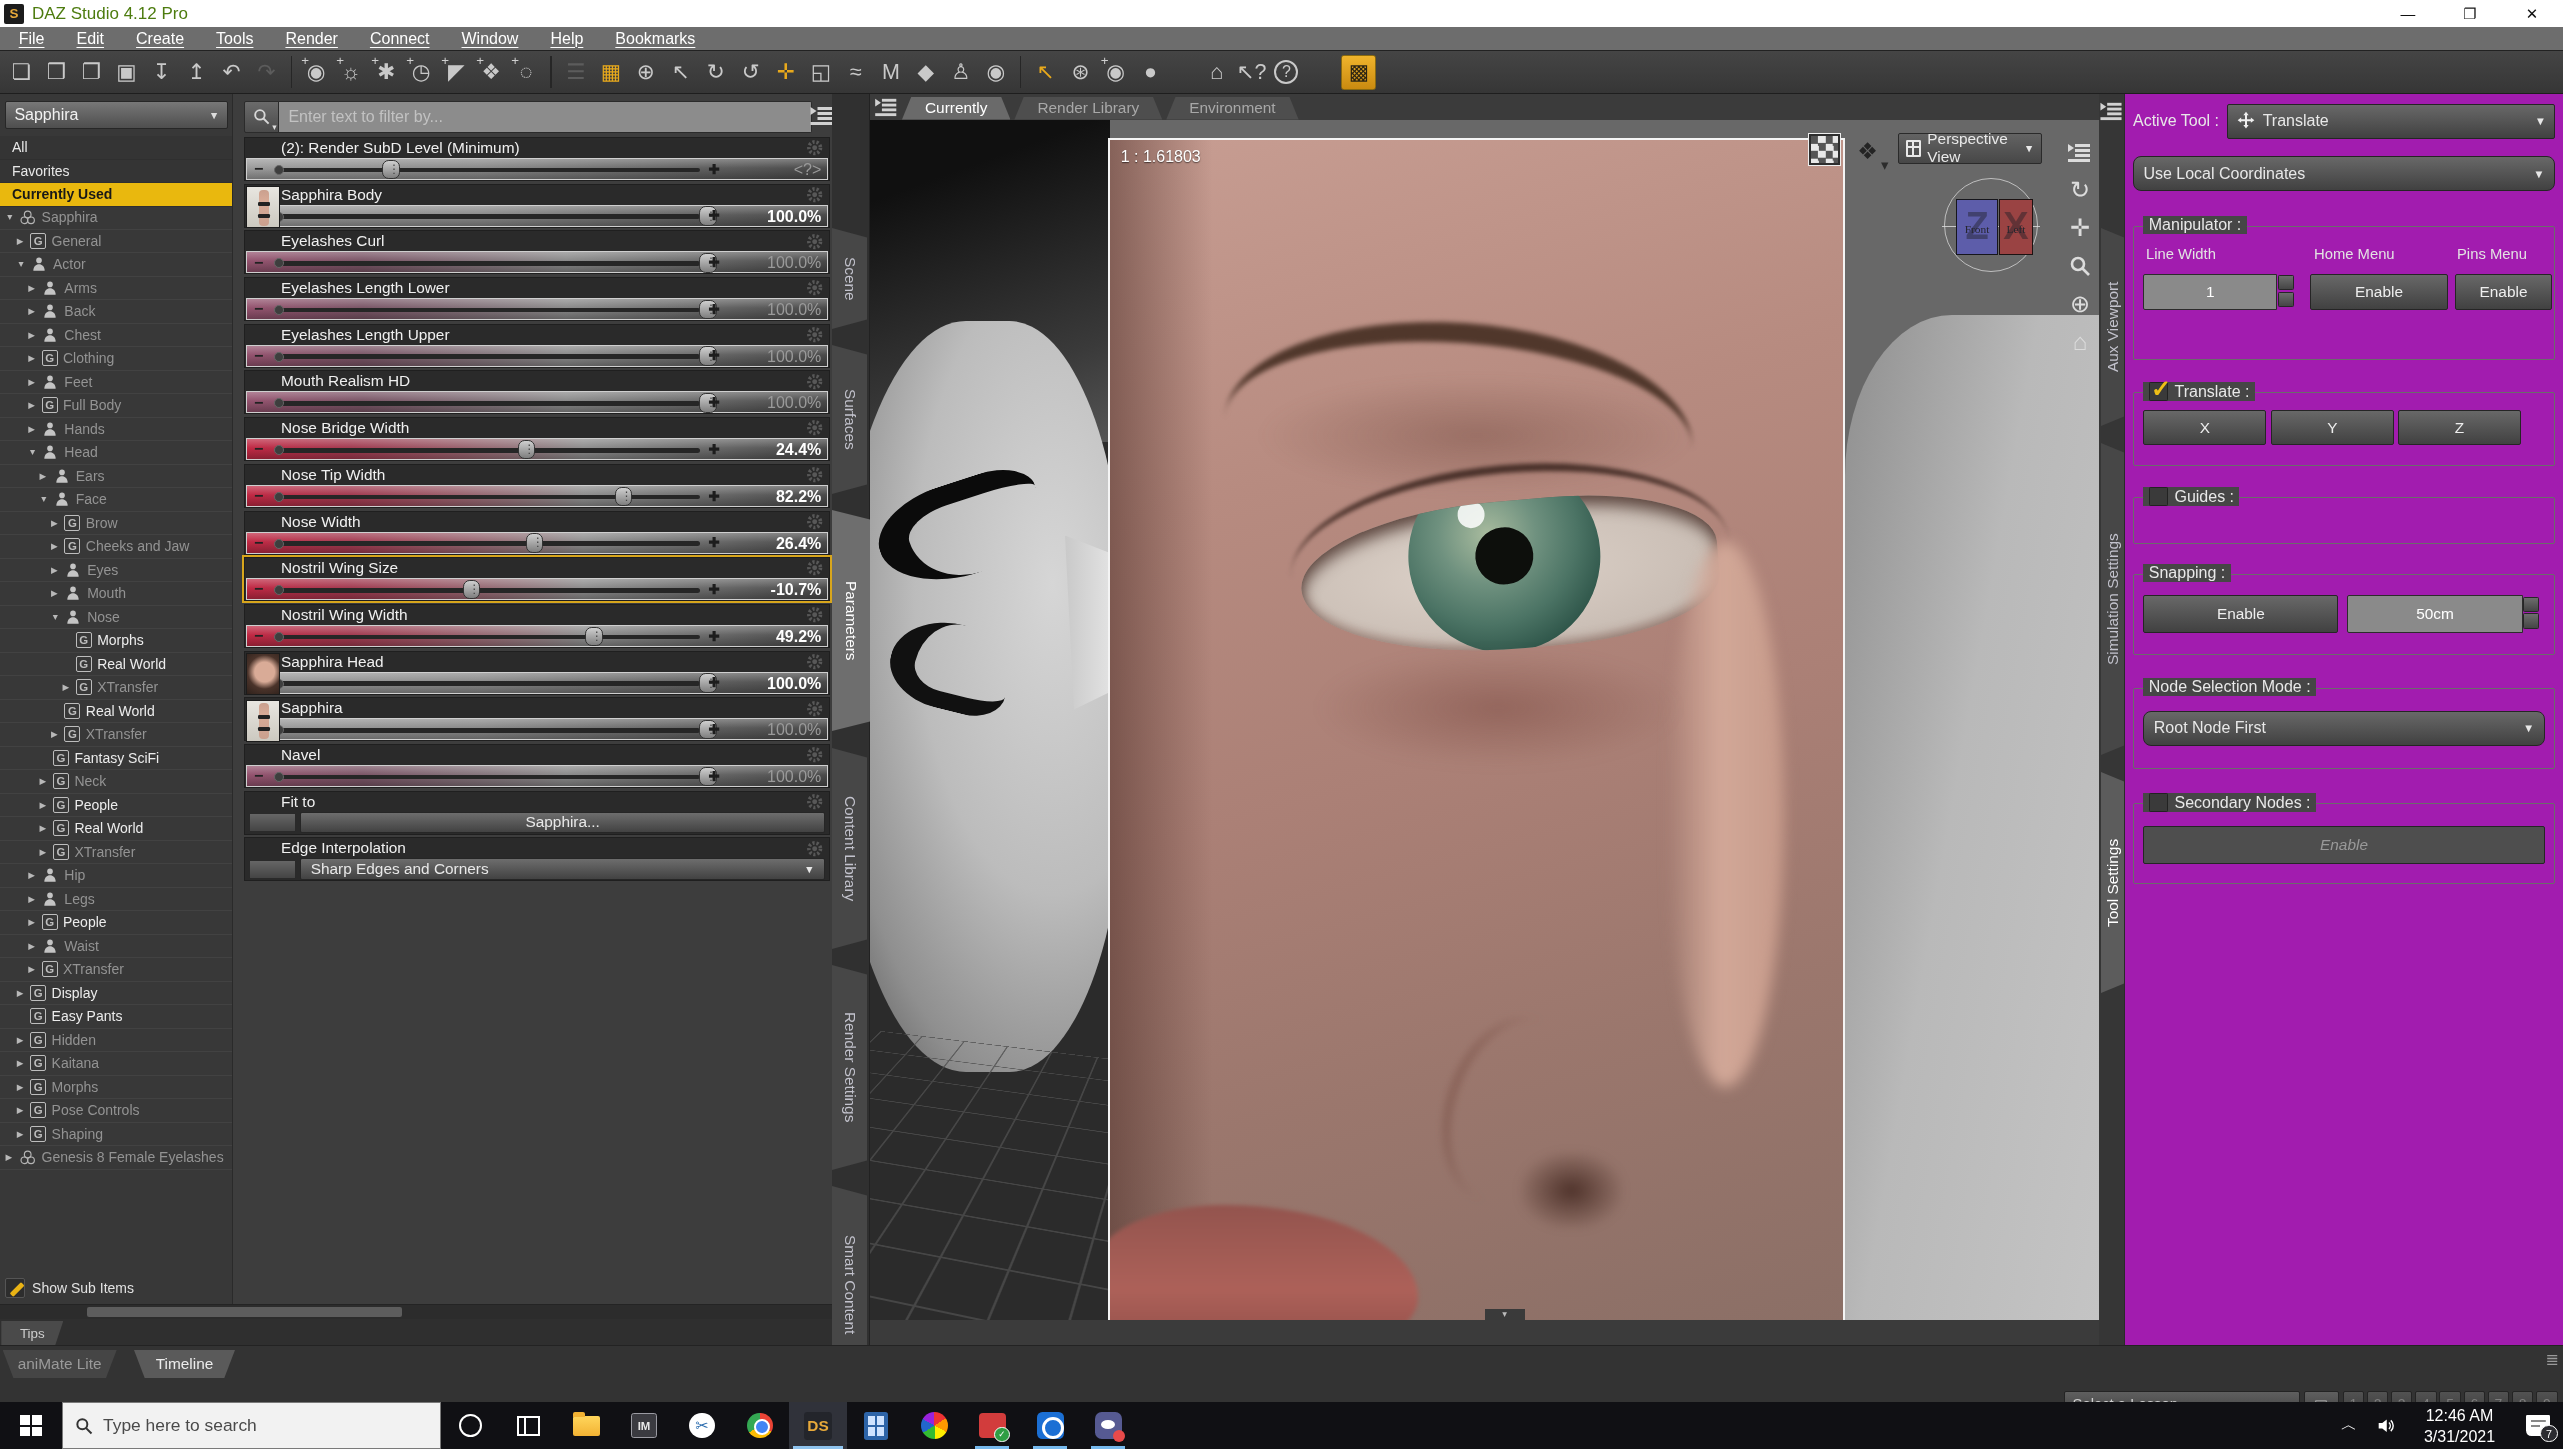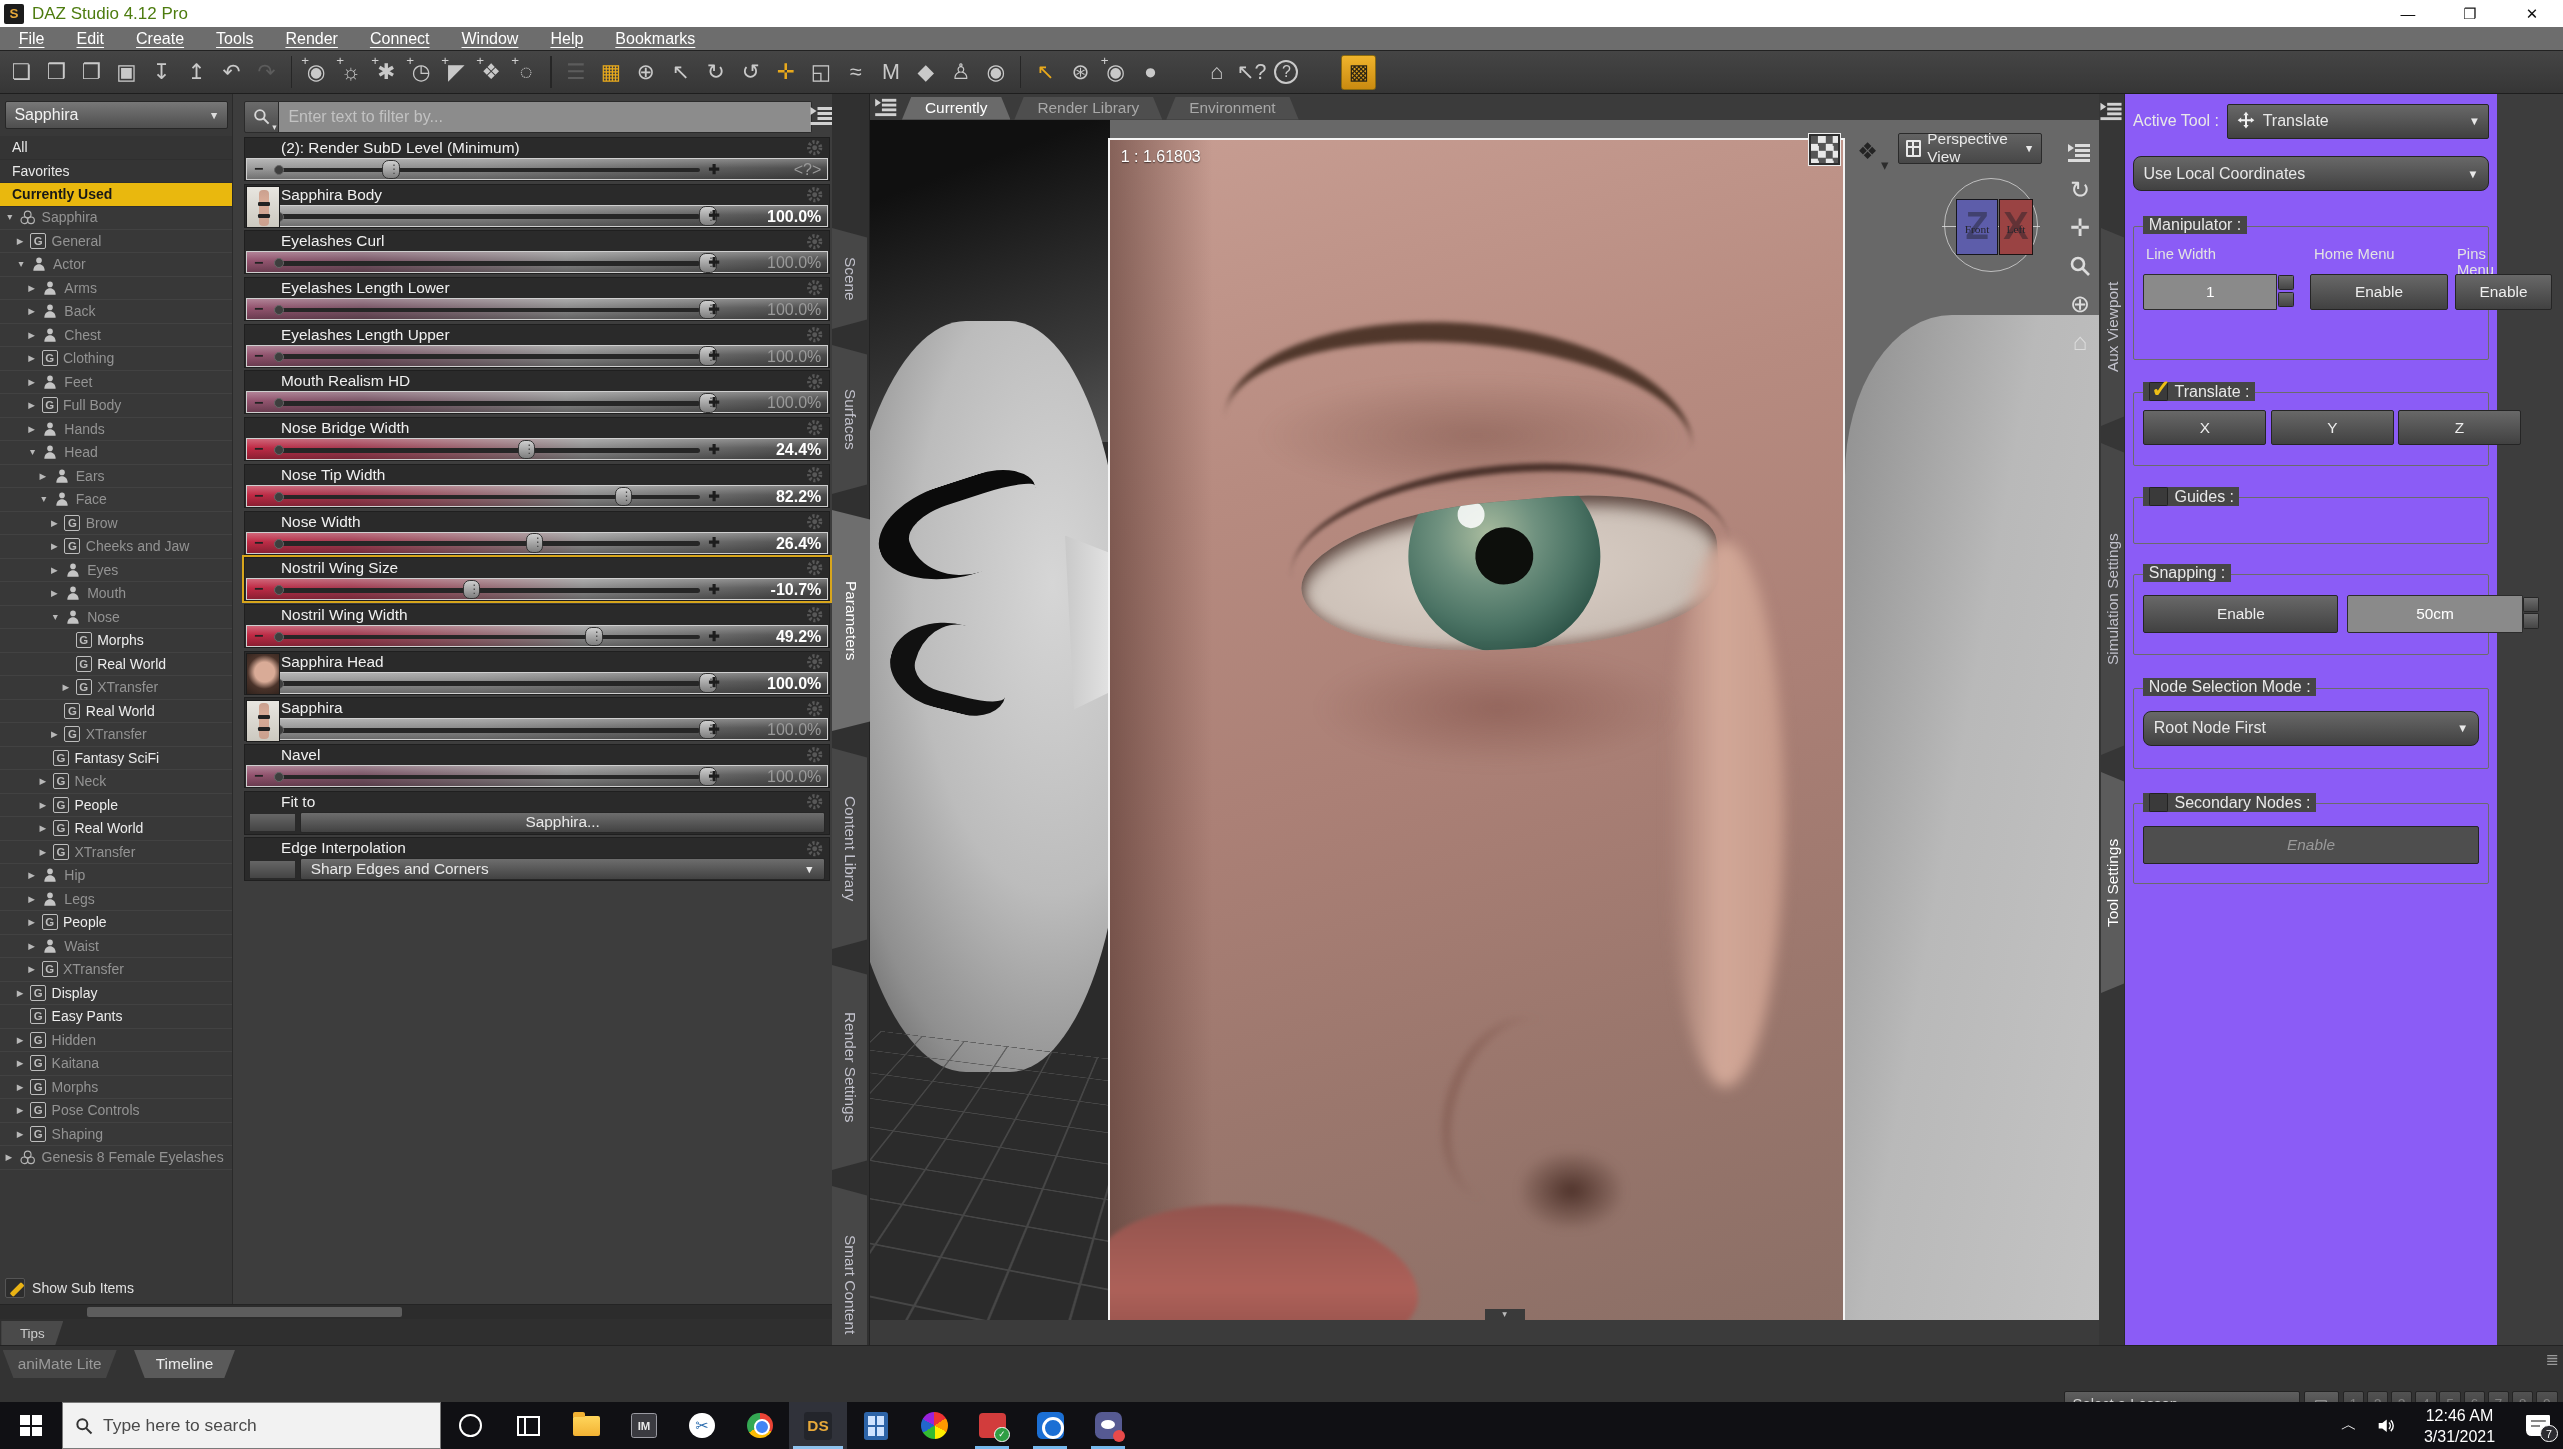--- a/index.html
+++ b/index.html
@@ -158,21 +158,21 @@
   .faceF{position:absolute;left:1086px;top:79px;width:42px;height:56px;background:#5d5daa;border:1.3px solid #16161c;display:flex;align-items:center;justify-content:center;}
   .faceL{position:absolute;left:1129px;top:79px;width:34px;height:56px;background:#9a4343;border:1.3px solid #1c1212;display:flex;align-items:center;justify-content:center;}
   .facelbl{position:absolute;bottom:19px;width:100%;text-align:center;color:#26262e;font-size:11.4px;font-family:Liberation Serif, serif;}
   .facewm{color:rgba(30,30,40,.45);font-size:38px;font-weight:bold;}
   .vicons{position:absolute;left:1194px;top:13.4px;width:32px;}
   .vico{width:32px;height:38px;display:flex;align-items:center;justify-content:center;color:#dcdcdc;font-size:24px;}
   .vico svg{width:24px;height:24px;fill:#dcdcdc;}
   .vnotch{position:absolute;left:50%;bottom:0;width:40px;height:10.7px;background:#3a3a3a;color:#bbb;font-size:9.4px;text-align:center;line-height:9.4px;}
 
   
-  .rpanel{position:absolute;left:2124px;top:0;width:373px;height:100%;background:#8b5cf6;border-left:0.7px solid #2a2a2a;color:#e8e8e8;font-size:16px;}
+  .rpanel{position:absolute;left:2124px;top:0;width:439px;height:100%;background:#a21caf;border-left:0.7px solid #2a2a2a;color:#e8e8e8;font-size:16px;}
   .atrow{position:absolute;left:0;top:8px;width:100%;height:38px;display:flex;align-items:center;padding:0 8px;}
   .atrow .lbl{margin-right:8px;white-space:nowrap;}
   .dropbtn{flex:1;height:35px;background:linear-gradient(180deg,#686868,#414141);border:0.7px solid #252525;border-radius:2px;display:flex;align-items:center;padding:0 8px;}
   .dropbtn .caret{margin-left:auto;font-size:11.4px;}
   .dropbtn svg{width:20px;height:20px;fill:#efefef;margin-right:6.7px;}
   .fullrow{position:absolute;left:8px;right:8px;height:35px;background:linear-gradient(180deg,#686868,#414141);border:0.7px solid #252525;border-radius:8px;display:flex;align-items:center;padding:0 9.4px;}
   .fullrow .caret{margin-left:auto;font-size:11.4px;}
   .group{position:absolute;left:8px;right:8px;border:0.7px solid #6b6b6b;border-radius:2px;}
   .gtitle{position:absolute;left:9.4px;top:-10.7px;background:#464646;padding:0 5.4px;display:flex;align-items:center;gap:6.7px;white-space:nowrap;}
   .chk{width:19px;height:19px;background:#3a3a3a;border:0.7px solid #222;border-radius:1.3px;position:relative;flex:none;}

